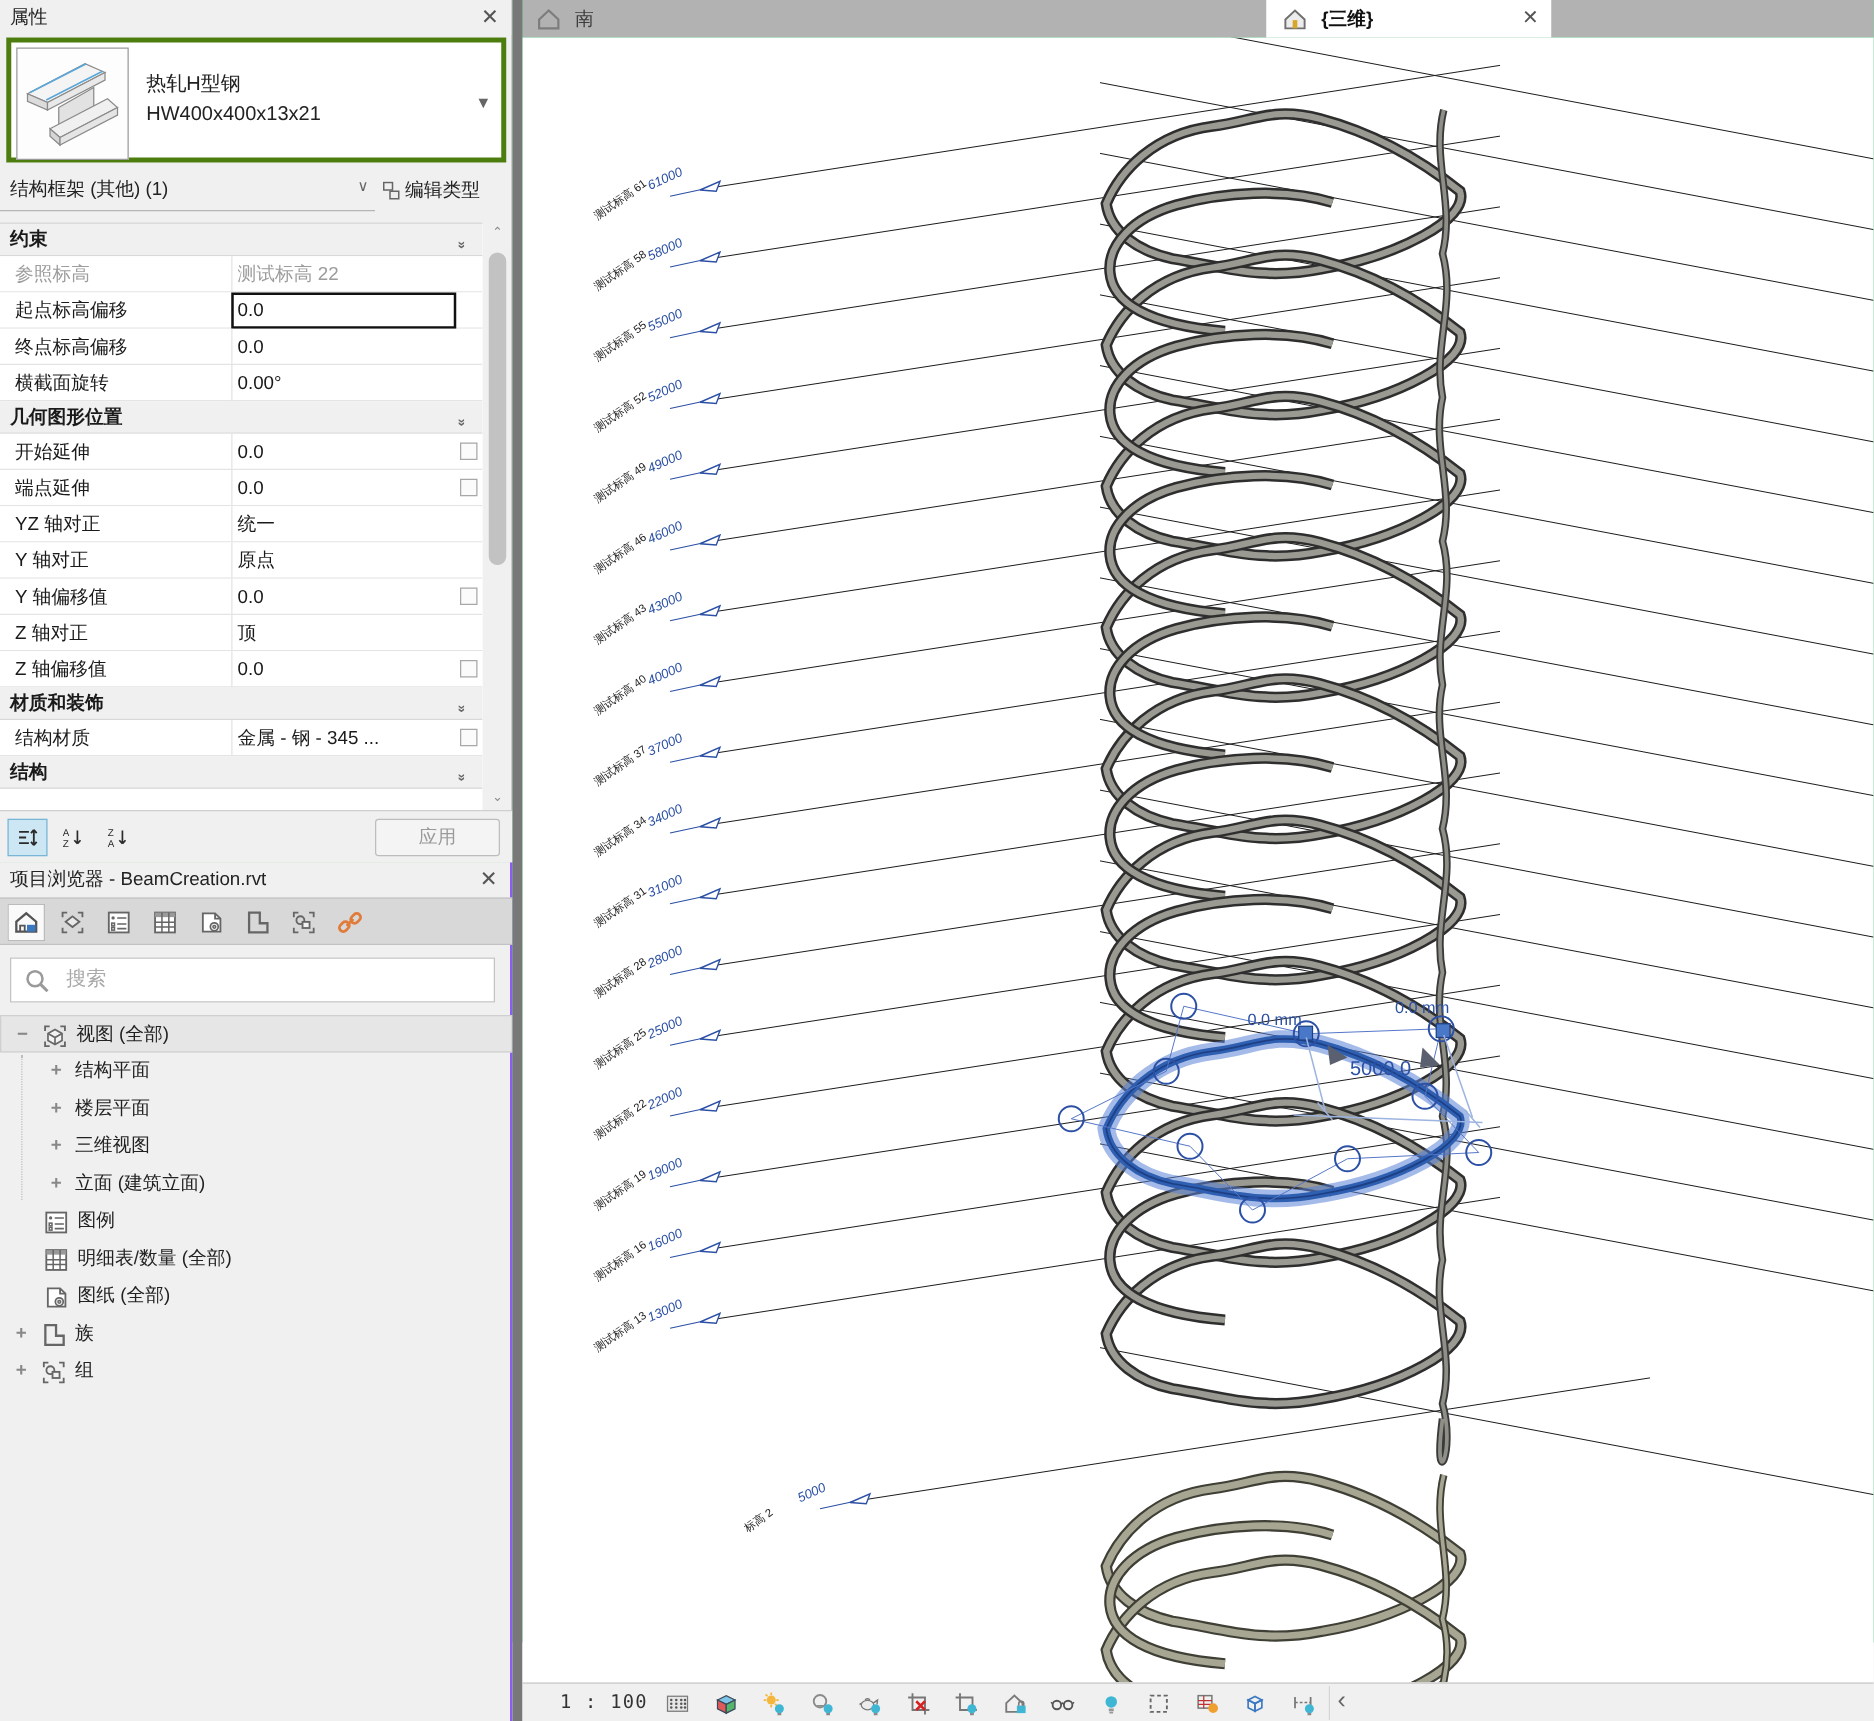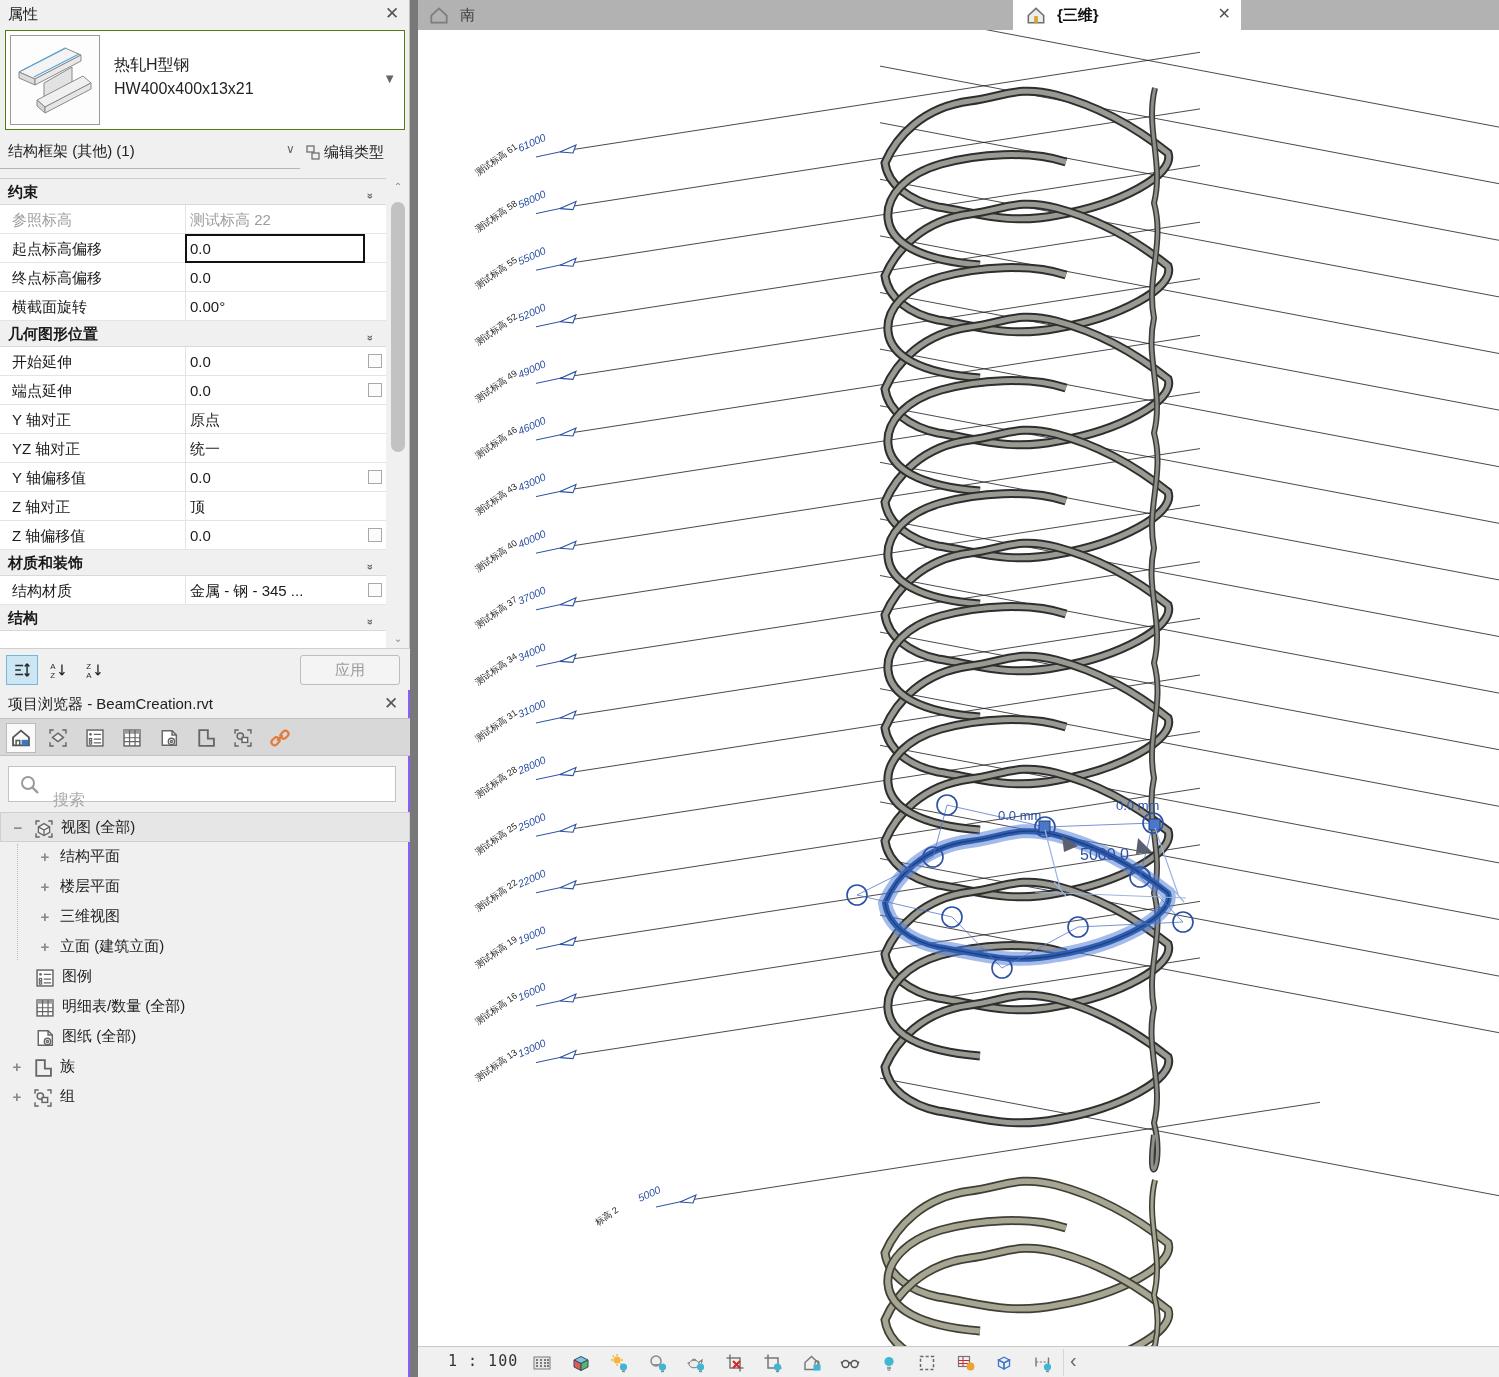--- a/index.html
+++ b/index.html
@@ -7,21 +7,21 @@
   body { font-family:"Liberation Sans", sans-serif; background:#f0f0f0; overflow:hidden; }
   #app { position:relative; width:1499px; height:1314px; background:#22c55e; }
   .abs { position:absolute; }
 
   
   #props-panel { left:0; top:0; width:410px; height:690px; background:#f0f0f0; border-right:1px solid #bdbdbd; }
   #divider { left:410px; top:0; width:8px; height:1377px; background:#787878; }
   .panel-title { position:relative; height:28px; line-height:28px; padding-left:8px; font-size:15px; color:#222; background:#f0f0f0; }
   .panel-close { position:absolute; right:6px; top:0; width:22px; height:28px; text-align:center; font-size:17px; color:#555; cursor:pointer; }
 
-  .type-box { position:absolute; left:5px; top:30px; width:400px; height:100px; background:#fff; border:1px solid #4d7c0f;padding-left:42px; }
+  .type-box { position:absolute; left:5px; top:30px; width:400px; height:100px; background:#fff; border:4px solid #4d7c0f;padding-left:42px; }
   .thumb { position:absolute; left:4px; top:4px; width:90px; height:90px; border:1px solid #9a9a9a; background:#fdfdfd; }
   .type-name { position:absolute; left:108px; top:22px; font-size:16px; color:#222; line-height:24px; }
   .type-arrow { position:absolute; right:8px; top:40px; color:#666; font-size:13px; }
 
   .cat-row { position:absolute; left:0; top:134px; width:410px; height:36px; font-size:15px; color:#222; }
   .cat-label { position:absolute; left:8px; top:8px; }
   .cat-chev { position:absolute; left:286px; top:8px; color:#666; font-size:12px; }
   .edit-type { position:absolute; left:306px; top:6px; height:24px; display:flex; align-items:center; gap:4px; cursor:pointer;text-align:center; }
   .cat-underline { position:absolute; left:0; bottom:1px; width:300px; height:1px; background:#b5b5b5; }
 
@@ -43,21 +43,21 @@
   #prop-footer { position:absolute; left:0; top:648px; width:410px; height:42px; background:#f0f0f0; border-top:1px solid #cfcfcf; }
   .sortbtn { position:absolute; top:6px; width:32px; height:30px; border:1px solid transparent; display:flex; align-items:center; justify-content:center; cursor:pointer; }
   .sortbtn.active { background:#cde6f3; border-color:#79b6d6; }
   .applybtn { position:absolute; right:10px; top:6px; width:100px; height:30px; border:1px solid #bdbdbd; border-radius:3px; background:#f4f4f4; color:#9a9a9a; font-size:15px; text-align:center; line-height:28px; }
 
   #browser-panel { left:0; top:690px; width:410px; height:687px; background:#f0f0f0; border-right:2px solid #8b5cf6; }
   #btoolbar { position:absolute; left:0; top:28px; width:410px; height:38px; background:#d8d8d8; border-top:1px solid #c2c2c2; border-bottom:1px solid #c2c2c2; }
   .bicon { position:absolute; top:4px; width:30px; height:30px; display:flex; align-items:center; justify-content:center; cursor:pointer; }
   .bicon.active { background:#fafafa; border:1px solid #bbb; }
   #searchbox { position:absolute; left:8px; top:76px; width:388px; height:36px; background:#fff; border:1px solid #c3c3c3; }
-  #searchbox .ph { position:absolute; left:44px; top:23px; font-size:16px; color:#a9a9a9; }
+  #searchbox .ph { position:absolute; left:44px; top:6px; font-size:16px; color:#a9a9a9; }
   #searchbox svg { position:absolute; left:10px; top:7px; }
 
   #tree { position:absolute; left:0; top:122px; width:410px; }
   .trow { position:relative; height:30px; font-size:15px; color:#222; cursor:pointer; }
   .trow.selected { background:#e6e6e6; border:1px solid #cfcfcf; }
   .texp { position:absolute; top:6px; width:14px; text-align:center; color:#888; font-size:15px; font-weight:bold; }
   .ticon { position:absolute; top:5px; }
   .tlabel { position:absolute; top:5px; white-space:nowrap; }
   .tguide { position:absolute; left:17px; width:1px; border-left:1px dotted #bdbdbd; }
 
@@ -142,26 +142,26 @@
           <span class="plabel ">开始延伸</span>
           <span class="pvalue  ">0.0</span>
           <span class="pcheck"></span>
         </div>
         <div class="prow">
           <span class="plabel ">端点延伸</span>
           <span class="pvalue  ">0.0</span>
           <span class="pcheck"></span>
         </div>
         <div class="prow">
+          <span class="plabel ">YZ 轴对正</span>
+          <span class="pvalue  ">统一</span>
+        </div>
+        <div class="prow">
           <span class="plabel ">Y 轴对正</span>
           <span class="pvalue  ">原点</span>
-        </div>
-        <div class="prow">
-          <span class="plabel ">YZ 轴对正</span>
-          <span class="pvalue  ">统一</span>
         </div>
         <div class="prow">
           <span class="plabel ">Y 轴偏移值</span>
           <span class="pvalue  ">0.0</span>
           <span class="pcheck"></span>
         </div>
         <div class="prow">
           <span class="plabel ">Z 轴对正</span>
           <span class="pvalue  ">顶</span>
         </div>

